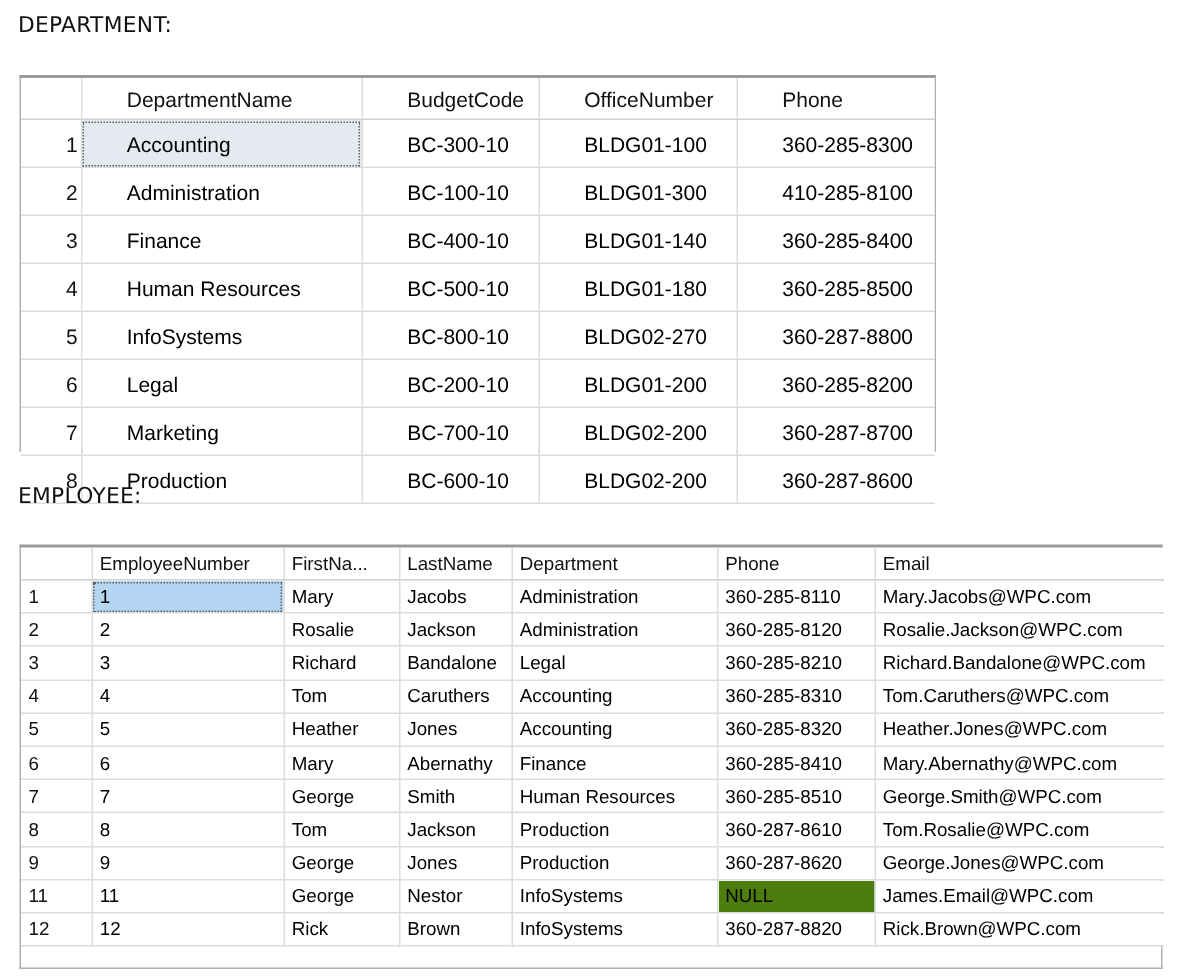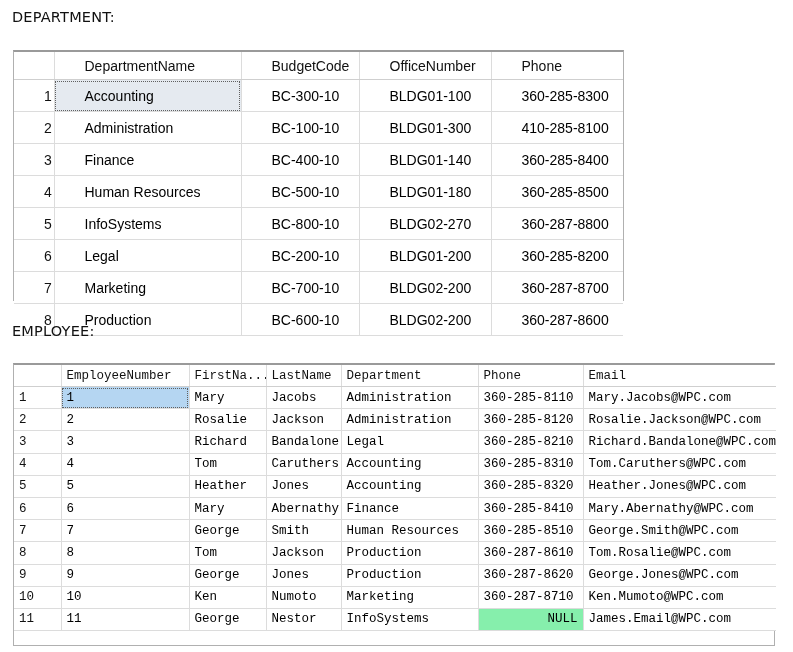--- a/index.html
+++ b/index.html
@@ -82,21 +82,20 @@
   #dept-grid .c-code { width: 118px; }
   #dept-grid .c-off  { width: 132px; }
   #dept-grid .c-ph   { width: 132px; }
 
   
   #emp-grid {
     left: 13px;
     top: 363px;
     width: 762px;
     height: 283px;
-    font-family: Liberation Mono, monospace;
   }
   #emp-grid th, #emp-grid td {
     height: 21.2px;
     font-size: 12.5px;
   }
   #emp-grid th { height: 21px; }
   #emp-grid .c-num   { width: 47px; }
   #emp-grid .c-empno { width: 128px; }
   #emp-grid .c-first { width: 77px; }
   #emp-grid .c-last  { width: 75px; }
@@ -109,22 +108,21 @@
     background: #e5eaf0;
     outline: 1px dotted #606060;
     outline-offset: -2px;
   }
   td.selected-blue {
     background: #b5d6f2;
     outline: 1px dotted #606060;
     outline-offset: -2px;
   }
   td.null-cell {
-    background: #86efac;
-    text-align: right;
+    background: #4d7c0f;
   }
 </style>
 </head>
 <body>
 
 <div class="caption" id="dept-caption">DEPARTMENT:</div>
 
 <div class="grid" id="dept-grid">
   <table>
     <colgroup>
@@ -304,32 +302,32 @@
         <tr>
           <td class="rownum">9</td>
           <td>9</td>
           <td>George</td>
           <td>Jones</td>
           <td>Production</td>
           <td>360-287-8620</td>
           <td>George.Jones@WPC.com</td>
         </tr>
         <tr>
-          <td class="rownum">10</td>
-          <td>10</td>
-          <td>Ken</td>
-          <td>Numoto</td>
-          <td>Marketing</td>
-          <td>360-287-8710</td>
-          <td>Ken.Mumoto@WPC.com</td>
-        </tr>
-        <tr>
           <td class="rownum">11</td>
           <td>11</td>
           <td>George</td>
           <td>Nestor</td>
           <td>InfoSystems</td>
           <td class="null-cell">NULL</td>
           <td>James.Email@WPC.com</td>
         </tr>
+        <tr>
+          <td class="rownum">12</td>
+          <td>12</td>
+          <td>Rick</td>
+          <td>Brown</td>
+          <td>InfoSystems</td>
+          <td>360-287-8820</td>
+          <td>Rick.Brown@WPC.com</td>
+        </tr>
       </tbody>
   </table>
 </div>
 
 </body></html>

